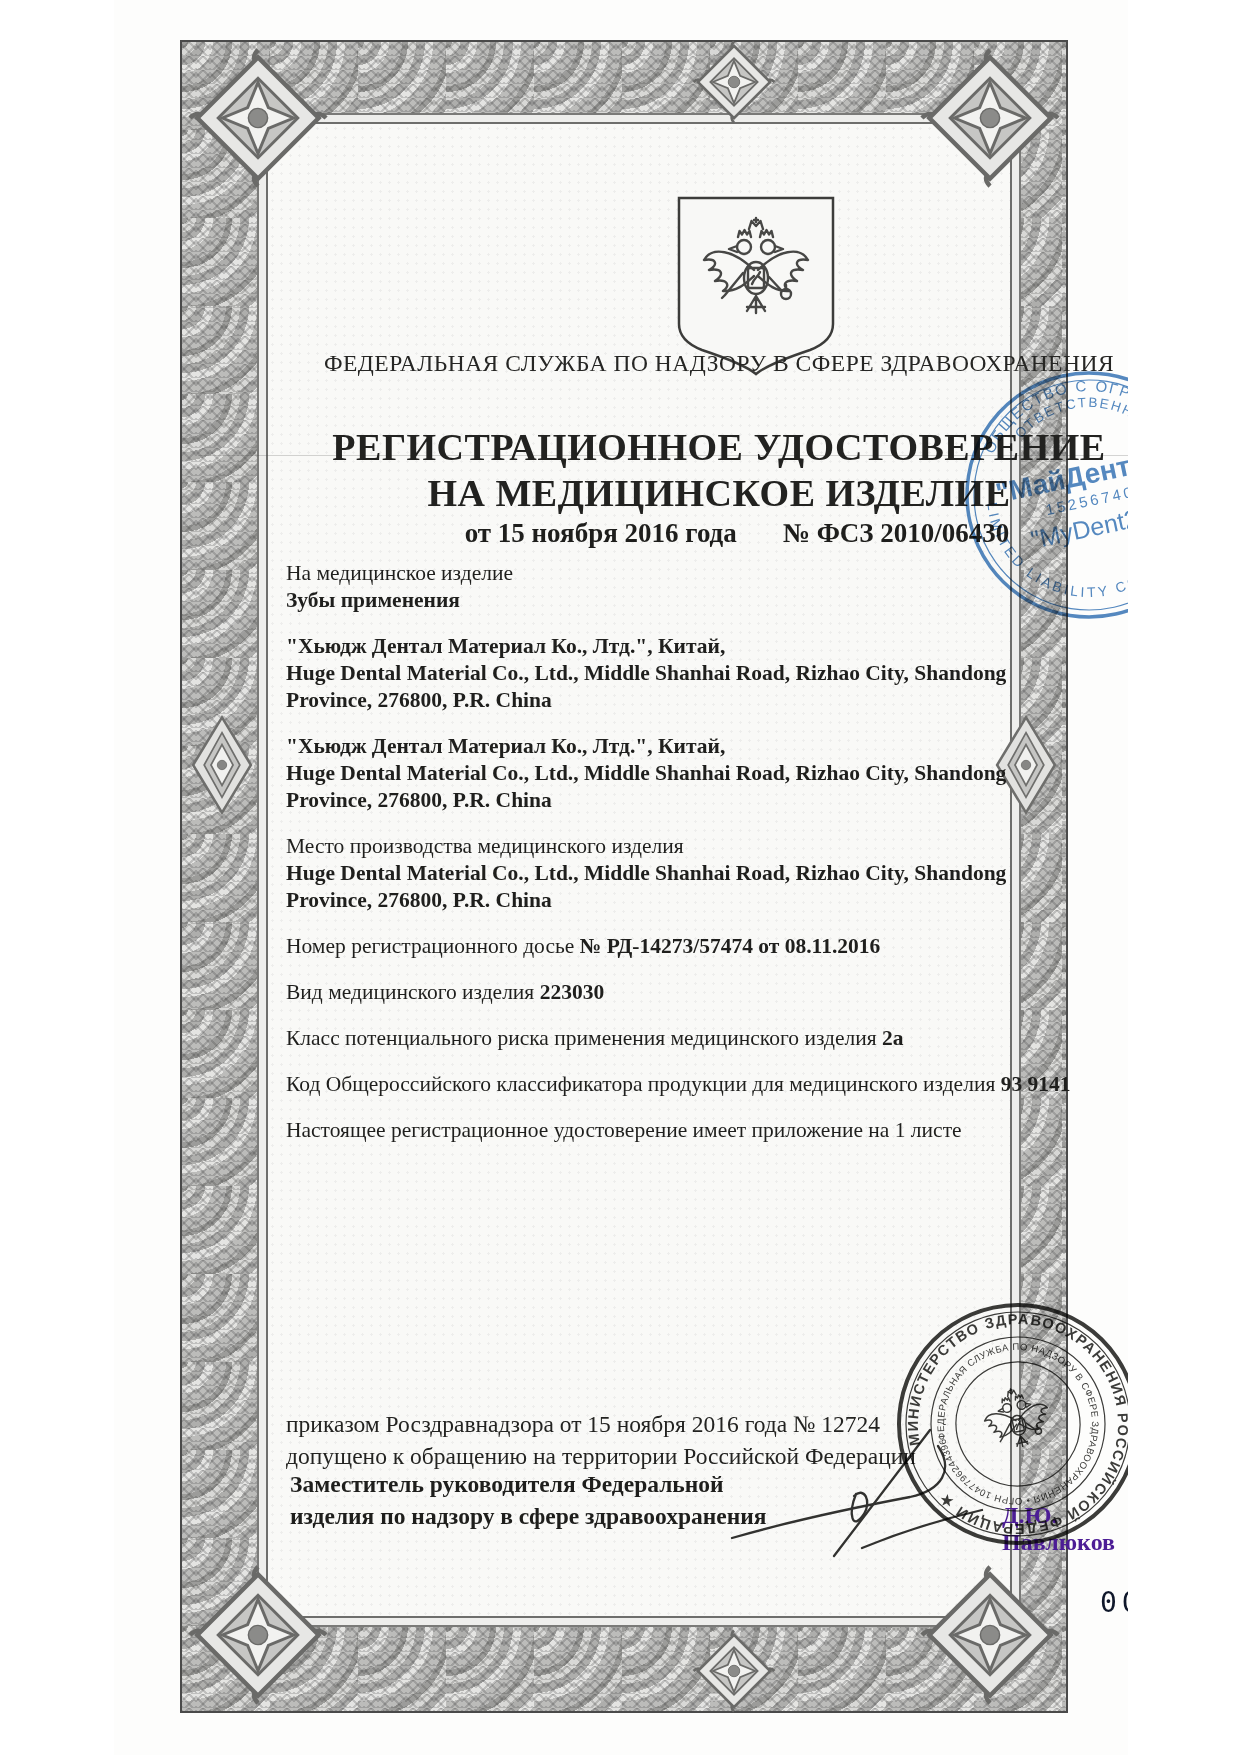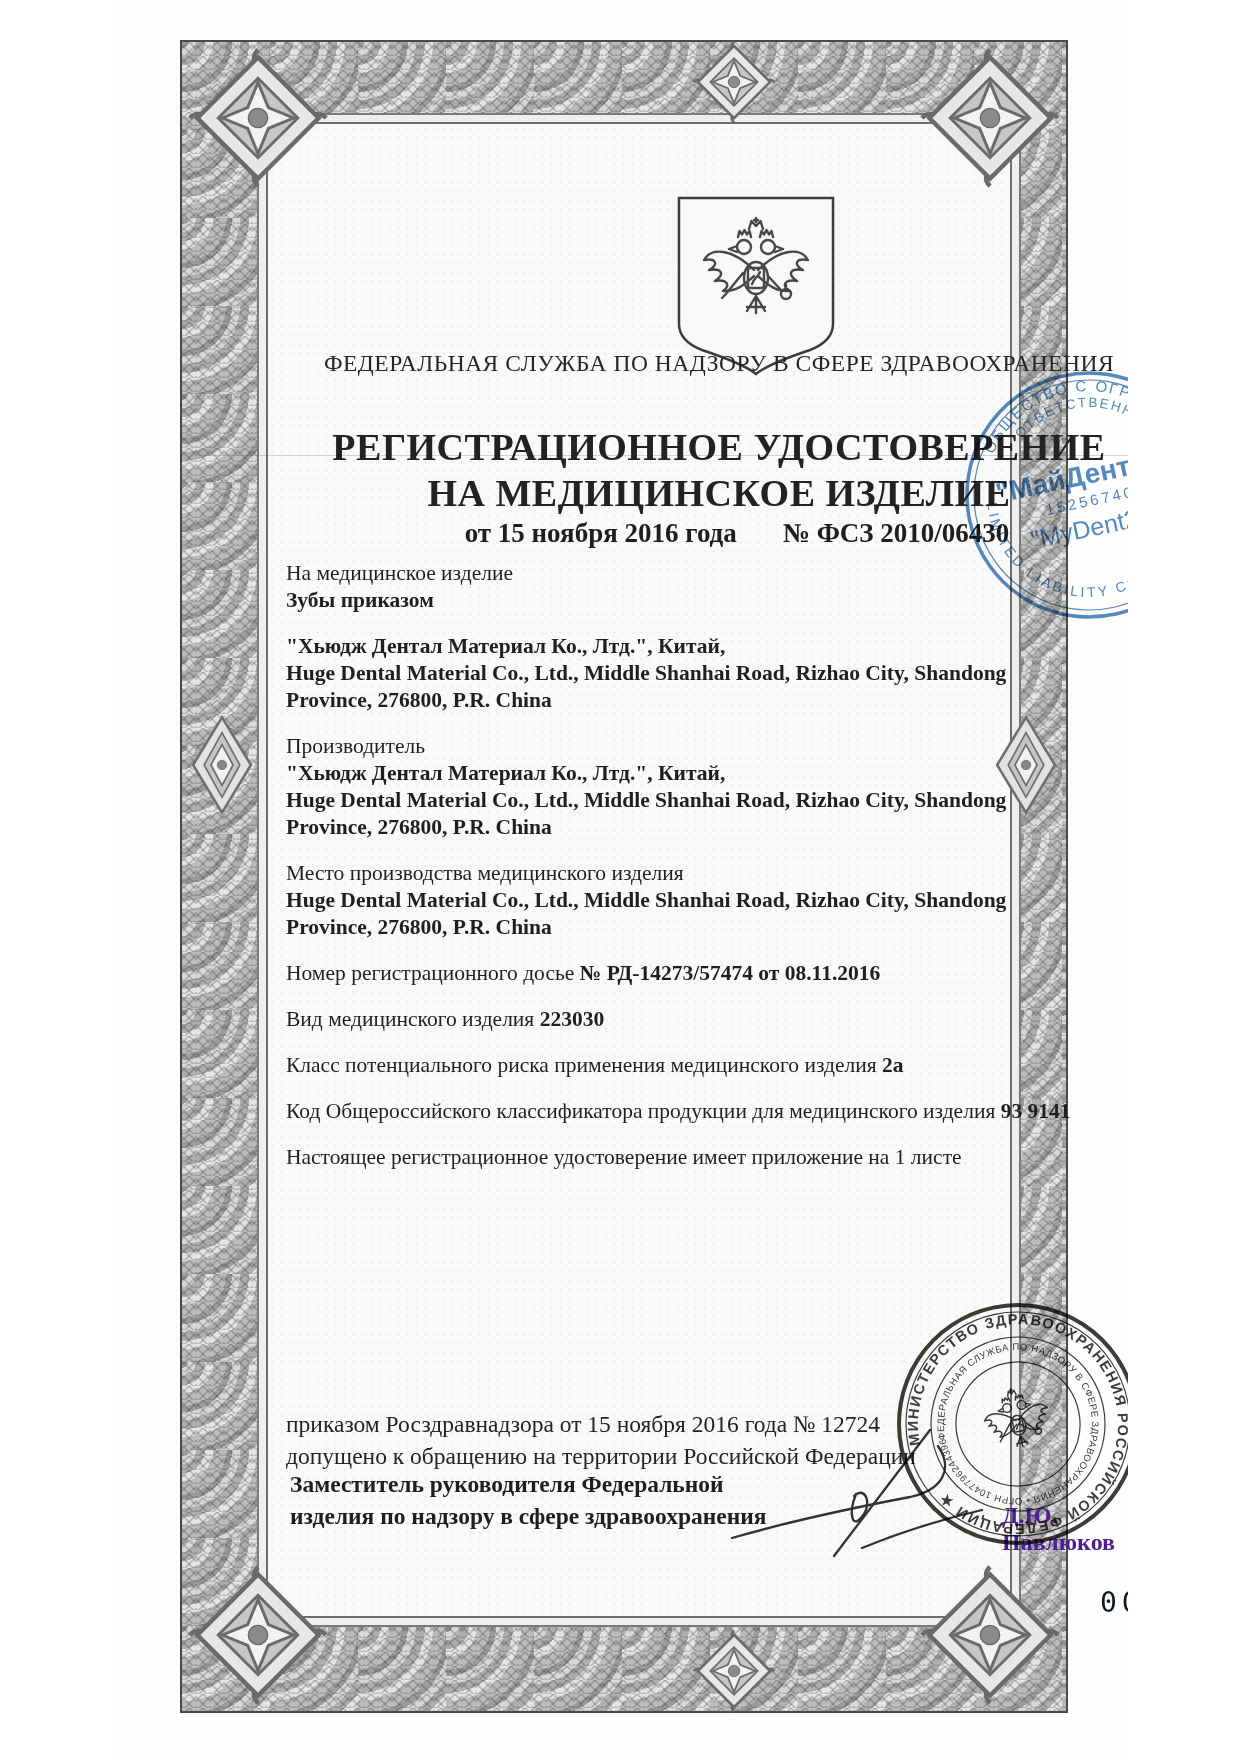--- a/index.html
+++ b/index.html
@@ -164,29 +164,28 @@
   </div>
 
   <div class="date-row">
     <span>от 15 ноября 2016 года</span>
     <span>№  ФСЗ 2010/06430</span>
   </div>
 
   <div class="body-block">
     <div class="para">
       <div>На медицинское изделие</div>
-      <div class="b">Зубы приказом</div>
+      <div class="b">Зубы применения</div>
     </div>
     <div class="para">
       <div class="b">"Хьюдж Дентал Материал Ко., Лтд.", Китай,</div>
       <div class="b">Huge Dental Material Co., Ltd., Middle Shanhai Road, Rizhao City, Shandong</div>
       <div class="b">Province, 276800, P.R. China</div>
     </div>
     <div class="para">
-      <div>Производитель</div>
       <div class="b">"Хьюдж Дентал Материал Ко., Лтд.", Китай,</div>
       <div class="b">Huge Dental Material Co., Ltd., Middle Shanhai Road, Rizhao City, Shandong</div>
       <div class="b">Province, 276800, P.R. China</div>
     </div>
     <div class="para">
       <div>Место производства медицинского изделия</div>
       <div class="b">Huge Dental Material Co., Ltd., Middle Shanhai Road, Rizhao City, Shandong</div>
       <div class="b">Province, 276800, P.R. China</div>
     </div>
     <div class="para">

